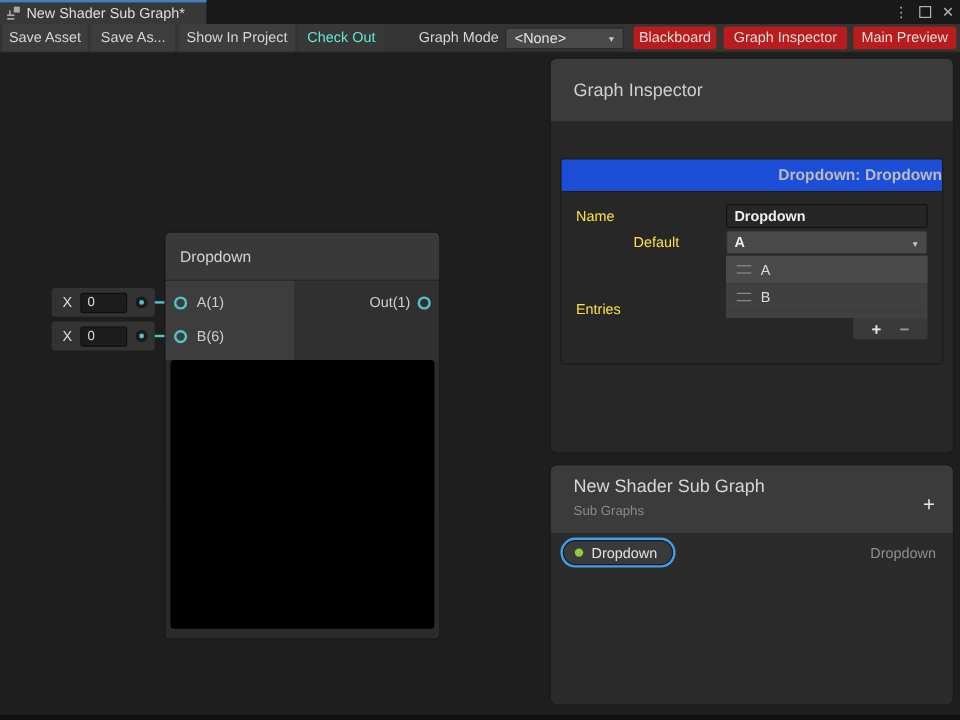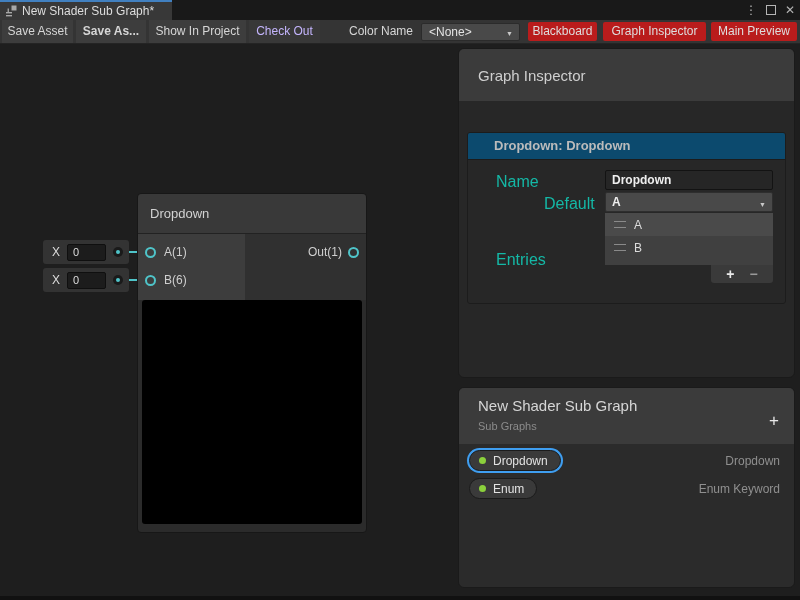--- a/index.html
+++ b/index.html
@@ -14,22 +14,22 @@
   .doc-tab .tab-title{font-size:12px;color:#dedede;white-space:nowrap;}
   .win-controls{position:absolute;right:5px;top:0;height:20px;display:flex;align-items:center;gap:9px;color:#b4b4b4;}
   .wc{font-size:12px;line-height:20px;text-align:center;cursor:default;}
   .maxbox{width:8px;height:8px;border:1.5px solid #b4b4b4;display:inline-block;}
 
   
   .toolbar{position:absolute;left:0;top:20px;width:800px;height:24px;background:#343434;
            border-bottom:1px solid #242424;box-sizing:border-box;}
   .tbtn{position:absolute;top:0;height:23px;line-height:23px;text-align:center;background:#3d3d3d;
         font-size:12px;color:#d6d6d6;cursor:default;}
-  .tbtn.disabled{color:#c4b5fd;background:#383838;}
-  #b-save{left:2px;width:71px;} #b-saveas{left:76px;width:70px;font-weight:bold;}
+  .tbtn.disabled{color:#5eead4;background:#383838;}
+  #b-save{left:2px;width:71px;} #b-saveas{left:76px;width:70px;}
   #b-show{left:149px;width:97px;} #b-checkout{left:249px;width:71px;}
   .tb-label{position:absolute;left:349px;top:0;height:23px;line-height:23px;font-size:12px;color:#d6d6d6;}
   .tb-dd{position:absolute;left:421px;top:3px;width:99px;height:18px;background:#494949;border:1px solid #2b2b2b;
          border-radius:2px;font-size:12px;color:#e3e3e3;line-height:16px;padding-left:7px;box-sizing:border-box;cursor:default;}
   .tb-dd .caret{position:absolute;right:6px;top:2px;font-size:7px;color:#c8c8c8;}
   .toggle{position:absolute;top:2px;height:19px;line-height:19px;background:#b91c1c;border-radius:2px;
           font-size:12px;color:#dedede;text-align:center;cursor:default;}
   #b-blackboard{left:528px;width:69px;} #b-ginspector{left:603px;width:103px;} #b-mpreview{left:711px;width:86px;}
 
   
@@ -66,23 +66,23 @@
   .panel-header{height:52px;background:#3b3b3b;border-radius:5px 5px 0 0;display:flex;align-items:center;
                 padding-left:19px;font-size:15px;color:#cfcfcf;}
   #inspector{top:48px;height:330px;}
   .tabrow{height:24px;background:#212121;display:flex;}
   .tab-item{height:24px;font-size:12px;text-align:center;box-sizing:border-box;cursor:default;}
   .tab-active{width:103px;background:#272727;border-top:2px solid #4180c0;color:#e8e8e8;line-height:21px;}
   .tab-inactive{width:112px;color:#bdbdbd;line-height:24px;}
 
   .gbox{position:absolute;left:8px;top:83px;width:319px;height:172px;border:1px solid #1c1c1c;
         border-radius:3px;box-sizing:border-box;}
-  .gbox-header{height:26px;line-height:26px;background:#0c4a6e;border-bottom:1px solid #1c1c1c;
-               font-size:13px;font-weight:bold;color:#bbb;padding-left:26px;border-radius:2px 2px 0 0;}
-  .flabel{position:absolute;left:28px;font-size:16px;color:#14b8a6;}
+  .gbox-header{height:26px;line-height:26px;background:#1d4ed8;border-bottom:1px solid #1c1c1c;
+               font-size:13px;font-weight:bold;color:#bbb;padding-left:26px;border-radius:2px 2px 0 0;text-align:right;}
+  .flabel{position:absolute;left:12px;font-size:12px;color:#fde047;}
   #lbl-name{top:40px;} #lbl-default{top:62px;margin-left:48px;} #lbl-entries{top:118px;}
   .name-field{position:absolute;left:137px;top:37px;width:168px;height:20px;background:#262626;
               border:1px solid #131313;border-radius:2px;box-sizing:border-box;font-size:12px;
               font-weight:bold;color:#eee;line-height:18px;padding-left:6px;}
   .dd-field{position:absolute;left:137px;top:59px;width:168px;height:20px;background:#494949;
             border:1px solid #2e2e2e;border-radius:2px;box-sizing:border-box;font-size:12px;
             font-weight:bold;color:#eee;line-height:18px;padding-left:6px;cursor:default;}
   .dd-field .caret{position:absolute;right:6px;top:3px;font-size:7px;color:#c8c8c8;}
   .elist{position:absolute;left:137px;top:80px;width:168px;}
   .elist-header{height:21px;background:#242424;line-height:21px;padding-left:29px;font-size:12px;color:#c2c2c2;}
@@ -133,21 +133,21 @@
       <span class="maxbox"></span>
       <span class="wc">✕</span>
     </div>
   </div>
 
   <div class="toolbar">
     <div class="tbtn" id="b-save">Save Asset</div>
     <div class="tbtn" id="b-saveas">Save As...</div>
     <div class="tbtn" id="b-show">Show In Project</div>
     <div class="tbtn disabled" id="b-checkout">Check Out</div>
-    <div class="tb-label">Color Name</div>
+    <div class="tb-label">Graph Mode</div>
     <div class="tb-dd">
       <span>&lt;None&gt;</span>
       <span class="caret">▼</span>
     </div>
     <div class="toggle" id="b-blackboard">Blackboard</div>
     <div class="toggle" id="b-ginspector">Graph Inspector</div>
     <div class="toggle" id="b-mpreview">Main Preview</div>
   </div>
 
   <div class="canvas">
@@ -219,22 +219,15 @@
       <div class="bb-sub">Sub Graphs</div>
       <div class="bb-plus">+</div>
     </div>
     <div class="bb-row" id="bb-row1">
       <div class="pill selected">
         <span class="gdot"></span>
         <span>Dropdown</span>
       </div>
       <span class="bb-type">Dropdown</span>
     </div>
-    <div class="bb-row" id="bb-row2">
-      <div class="pill">
-        <span class="gdot"></span>
-        <span>Enum</span>
-      </div>
-      <span class="bb-type">Enum Keyword</span>
-    </div>
   </div>
 
 </div>
 
 </body></html>

